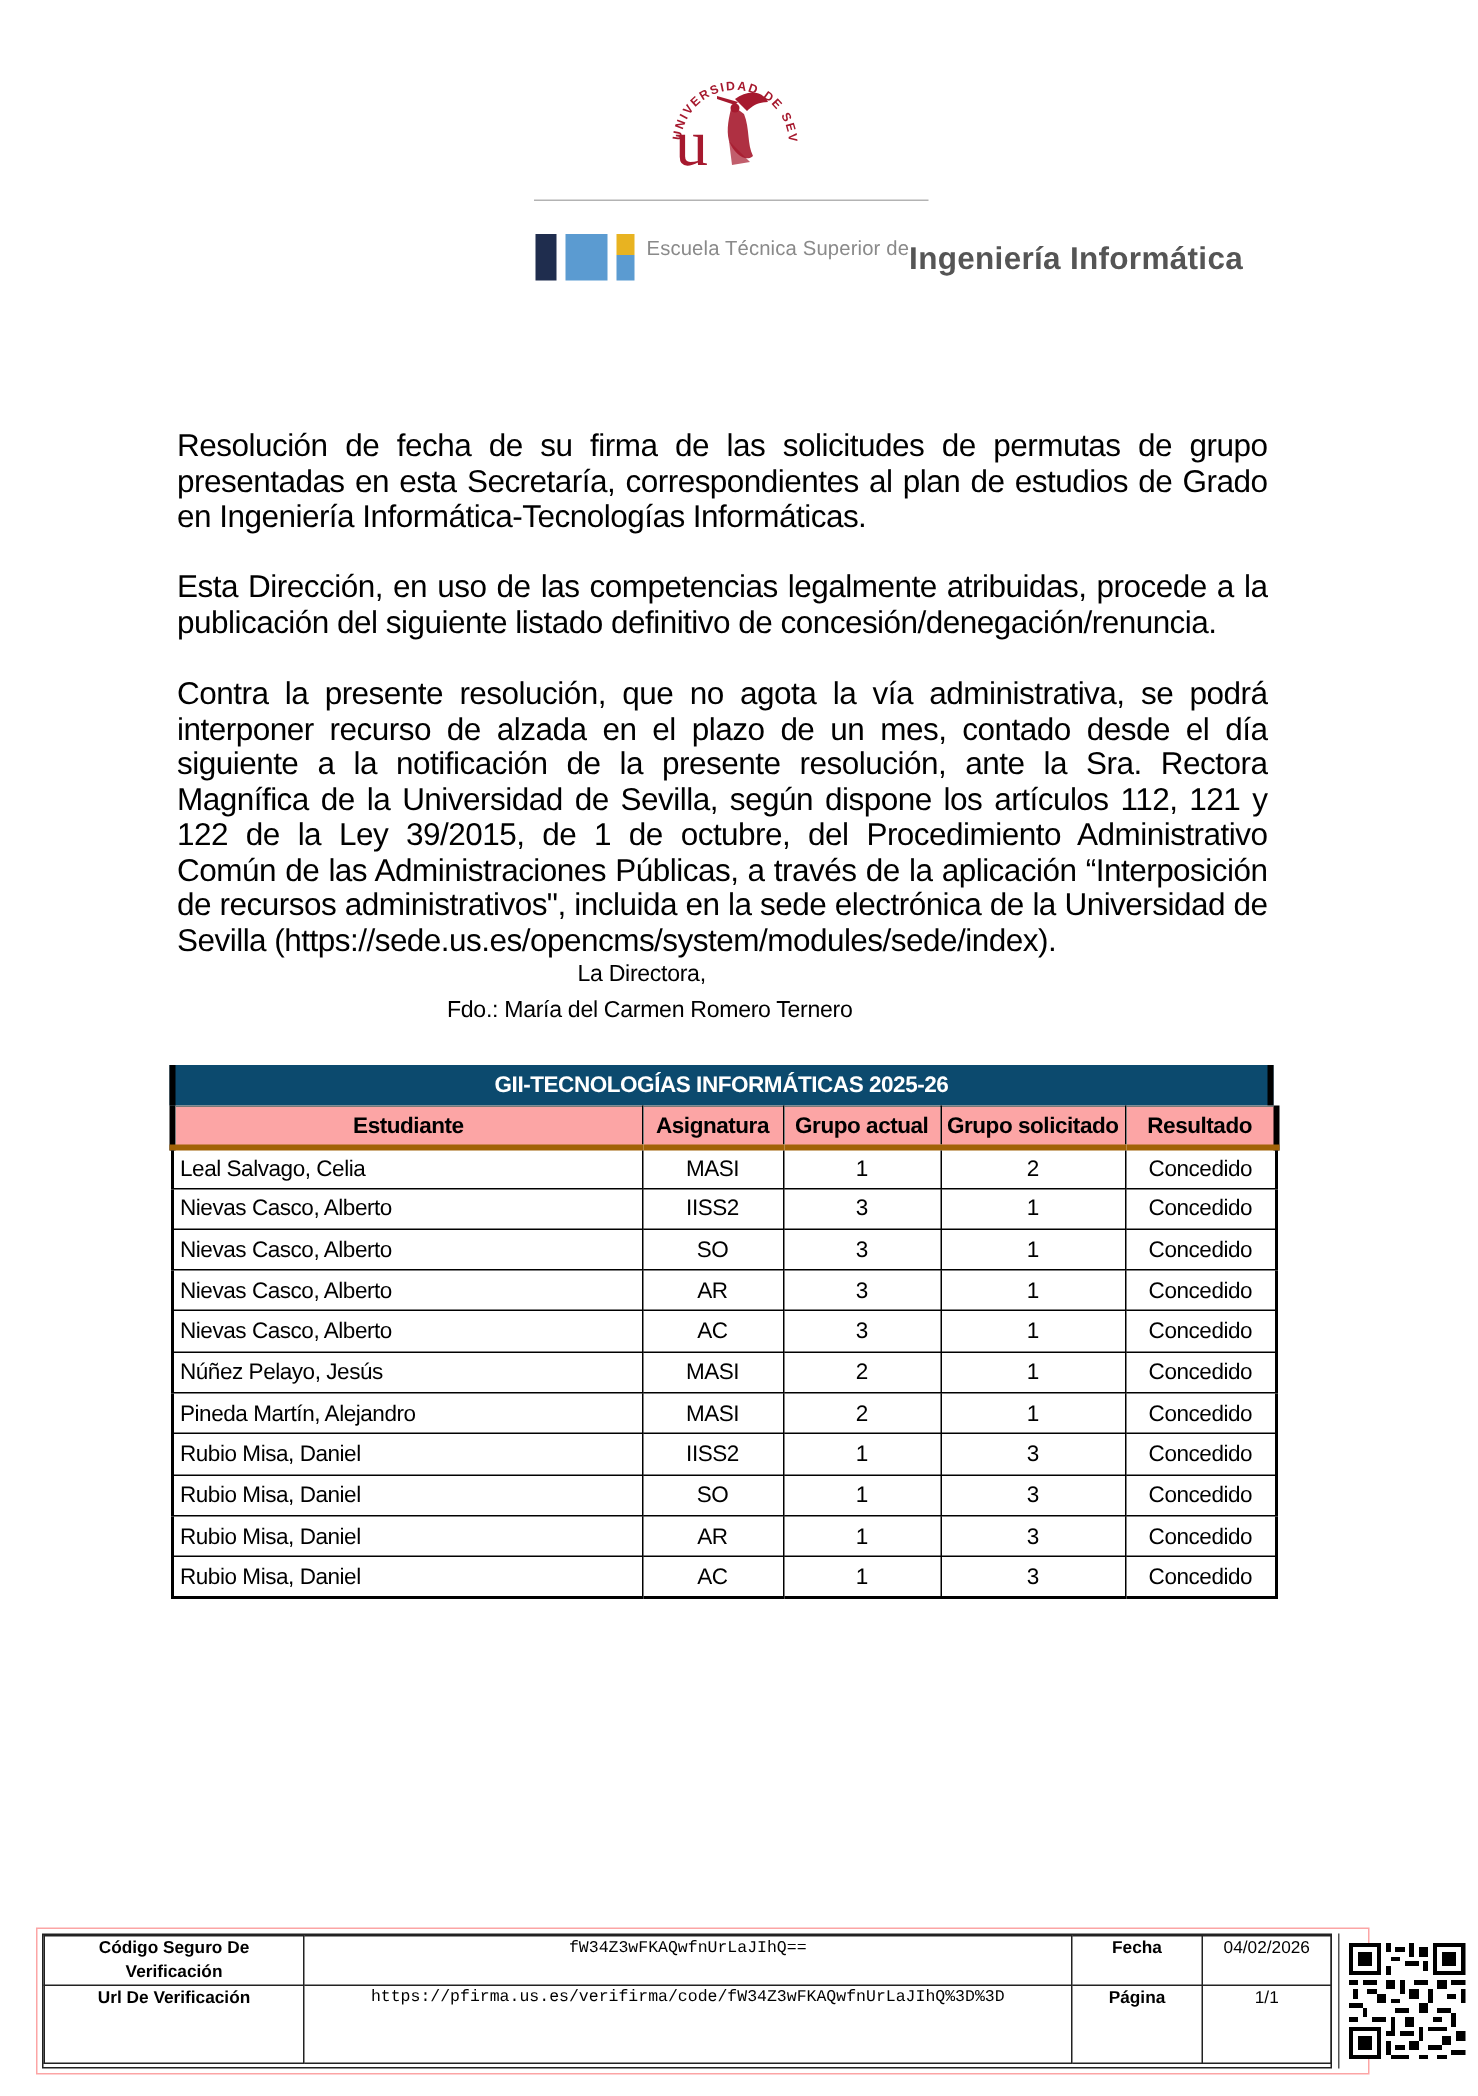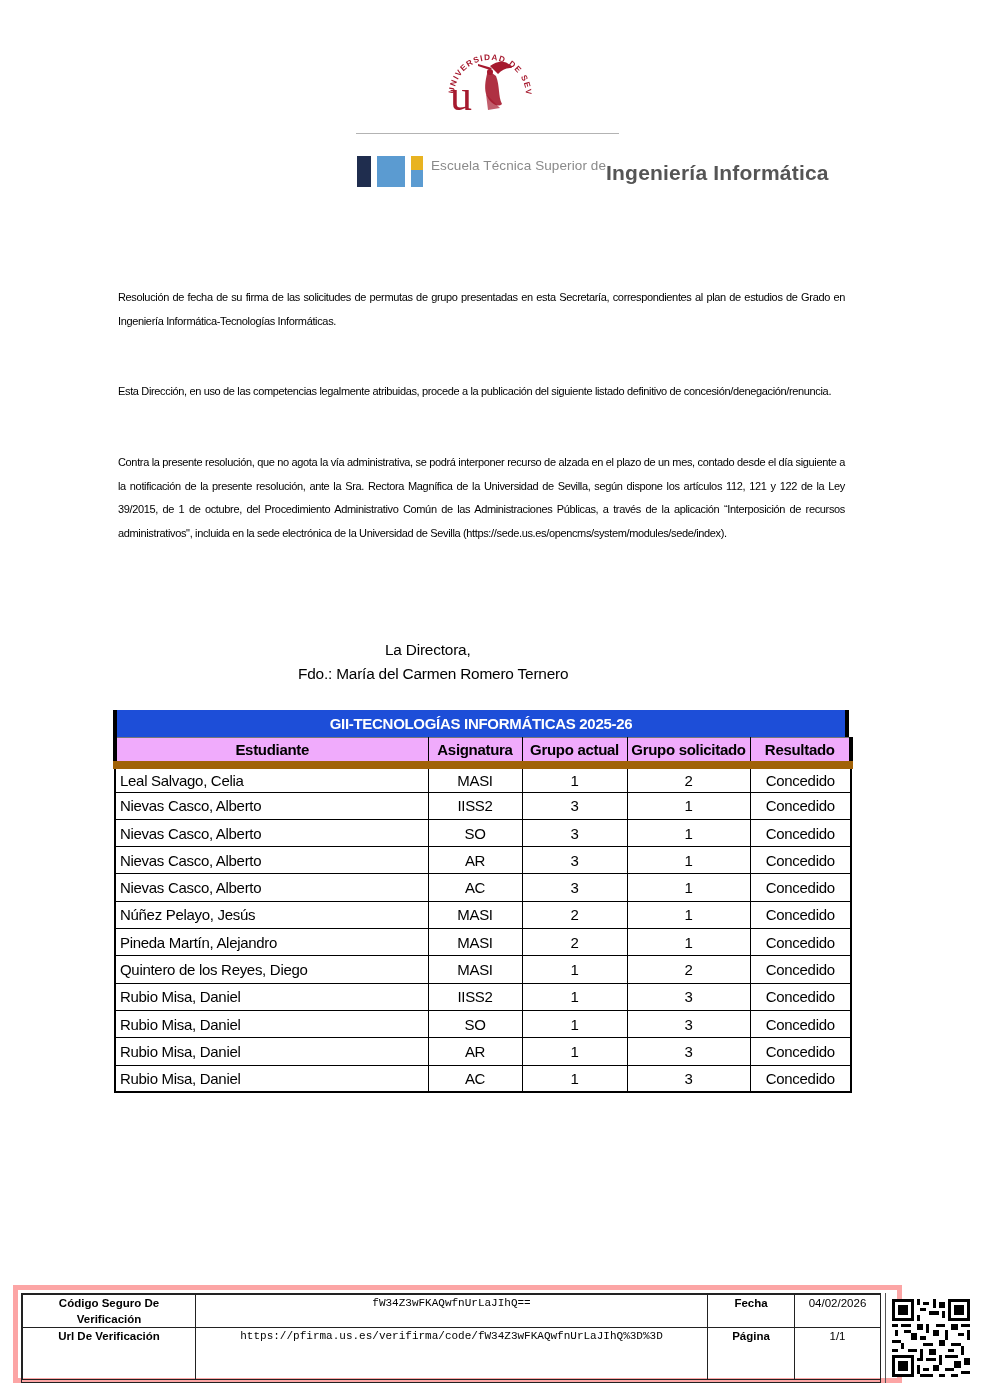--- a/index.html
+++ b/index.html
@@ -16,47 +16,47 @@
     .etsii .b2 { width: 28px; background: #5b9bd1; margin-left: 6px; }
     .etsii .b3 { width: 12px; margin-left: 6px; display: flex; flex-direction: column; height: 31px; }
     .etsii .b3 .top { height: 14px; background: #e8b321; }
     .etsii .b3 .bot { flex: 1; background: #5b9bd1; }
     .etsii .text { margin-left: 8px; display: flex; line-height: 1; }
     .etsii .line1 { font-size: 13.5px; color: #8a8a8a; letter-spacing: 0.1px; }
     .etsii .line2 { font-size: 21px; color: #555; font-weight: bold; margin-top: 3px; letter-spacing: 0.2px; }
 
     
     .para { position: absolute; left: 118px; width: 727px; font-family: "Liberation Sans", sans-serif;
-            font-size: 11px; line-height: 23.5px; text-align: justify; letter-spacing: -0.35px; }
+            font-size: 21px; line-height: 23.5px; text-align: justify; letter-spacing: -0.35px; }
     .p1 { top: 286px; }
     .p2 { top: 380px; }
     .p3 { top: 451px; }
 
     .signer { position: absolute; left: 0; width: 985px; font-size: 15.4px; letter-spacing: -0.2px; text-align: center; }
     .signer.s1 { top: 641px; left: 385px; width: auto; }
     .signer.s2 { top: 665px; left: 298px; width: auto; }
 
     
     .tbl-wrap { position: absolute; left: 113px; top: 710px; width: 736px; }
-    .tbl-title { height: 27px; background: #1d4ed8; color: #fff; font-weight: bold; font-size: 15px;
+    .tbl-title { height: 27px; background: #0c4a6e; color: #fff; font-weight: bold; font-size: 15px;
                  text-align: center; line-height: 27px; border-left: 4px solid #000; border-right: 4px solid #000;
                  letter-spacing: -0.3px; }
     table.res { width: 100%; border-collapse: collapse; table-layout: fixed; font-size: 15px; letter-spacing: -0.3px; }
     table.res th, table.res td { border: 1px solid #000; height: 27.3px; padding: 0 3px; white-space: nowrap; overflow: hidden; }
-    table.res th { background: #f0abfc; font-weight: bold; text-align: center; border-top: 1px solid #777; border-bottom: 8px solid #a16207; }
+    table.res th { background: #fca5a5; font-weight: bold; text-align: center; border-top: 1px solid #777; border-bottom: 4px solid #a16207; }
     table.res th:first-child { border-left: 4px solid #000; }
     table.res th:last-child { border-right: 4px solid #000; }
     table.res td { text-align: center; }
     table.res td.name { text-align: left; padding-left: 4px; }
     table.res tr:last-child td { border-bottom: 2px solid #000; }
     table.res td:first-child { border-left: 2px solid #000; margin-left: 40px; }
     table.res td:last-child { border-right: 2px solid #000; }
 
     
-    .verif { position: absolute; left: 13px; top: 1285px; width: 889px; height: 98px; border: 5px solid #fca5a5; }
+    .verif { position: absolute; left: 24px; top: 1285px; width: 889px; height: 98px; border: 1px solid #fca5a5; }
     .verif-inner { position: absolute; left: 3px; top: 3px; width: 860px; height: 90px; border: 1px solid #222; }
     .vt { position: absolute; left: 0; top: 0; width: 858px; border-collapse: collapse; table-layout: fixed; font-size: 11.5px; }
     .vt td { border: 1px solid #222; height: 17px; padding: 0 3px; vertical-align: top; line-height: 16px; }
     .vt .lbl { font-weight: bold; text-align: center; }
     .vt .mono { font-family: "Liberation Mono", monospace; font-size: 11px; text-align: center; }
     .vt .val { text-align: center; }
     .vt tr.tall td { height: 52px; }
     .qr { position: absolute; left: 867px; top: 3px; width: 91px; height: 90px; border-left: 1px solid #555; display: flex; align-items: center; justify-content: center; }
     .qr svg { width: 78px; height: 78px; }
   </style>
@@ -163,27 +163,20 @@
           <td>MASI</td>
           <td>2</td>
           <td>1</td>
           <td>Concedido</td>
         </tr>
         <tr>
           <td class="name">Pineda Martín, Alejandro</td>
           <td>MASI</td>
           <td>2</td>
           <td>1</td>
-          <td>Concedido</td>
-        </tr>
-        <tr>
-          <td class="name">Quintero de los Reyes, Diego</td>
-          <td>MASI</td>
-          <td>1</td>
-          <td>2</td>
           <td>Concedido</td>
         </tr>
         <tr>
           <td class="name">Rubio Misa, Daniel</td>
           <td>IISS2</td>
           <td>1</td>
           <td>3</td>
           <td>Concedido</td>
         </tr>
         <tr>

